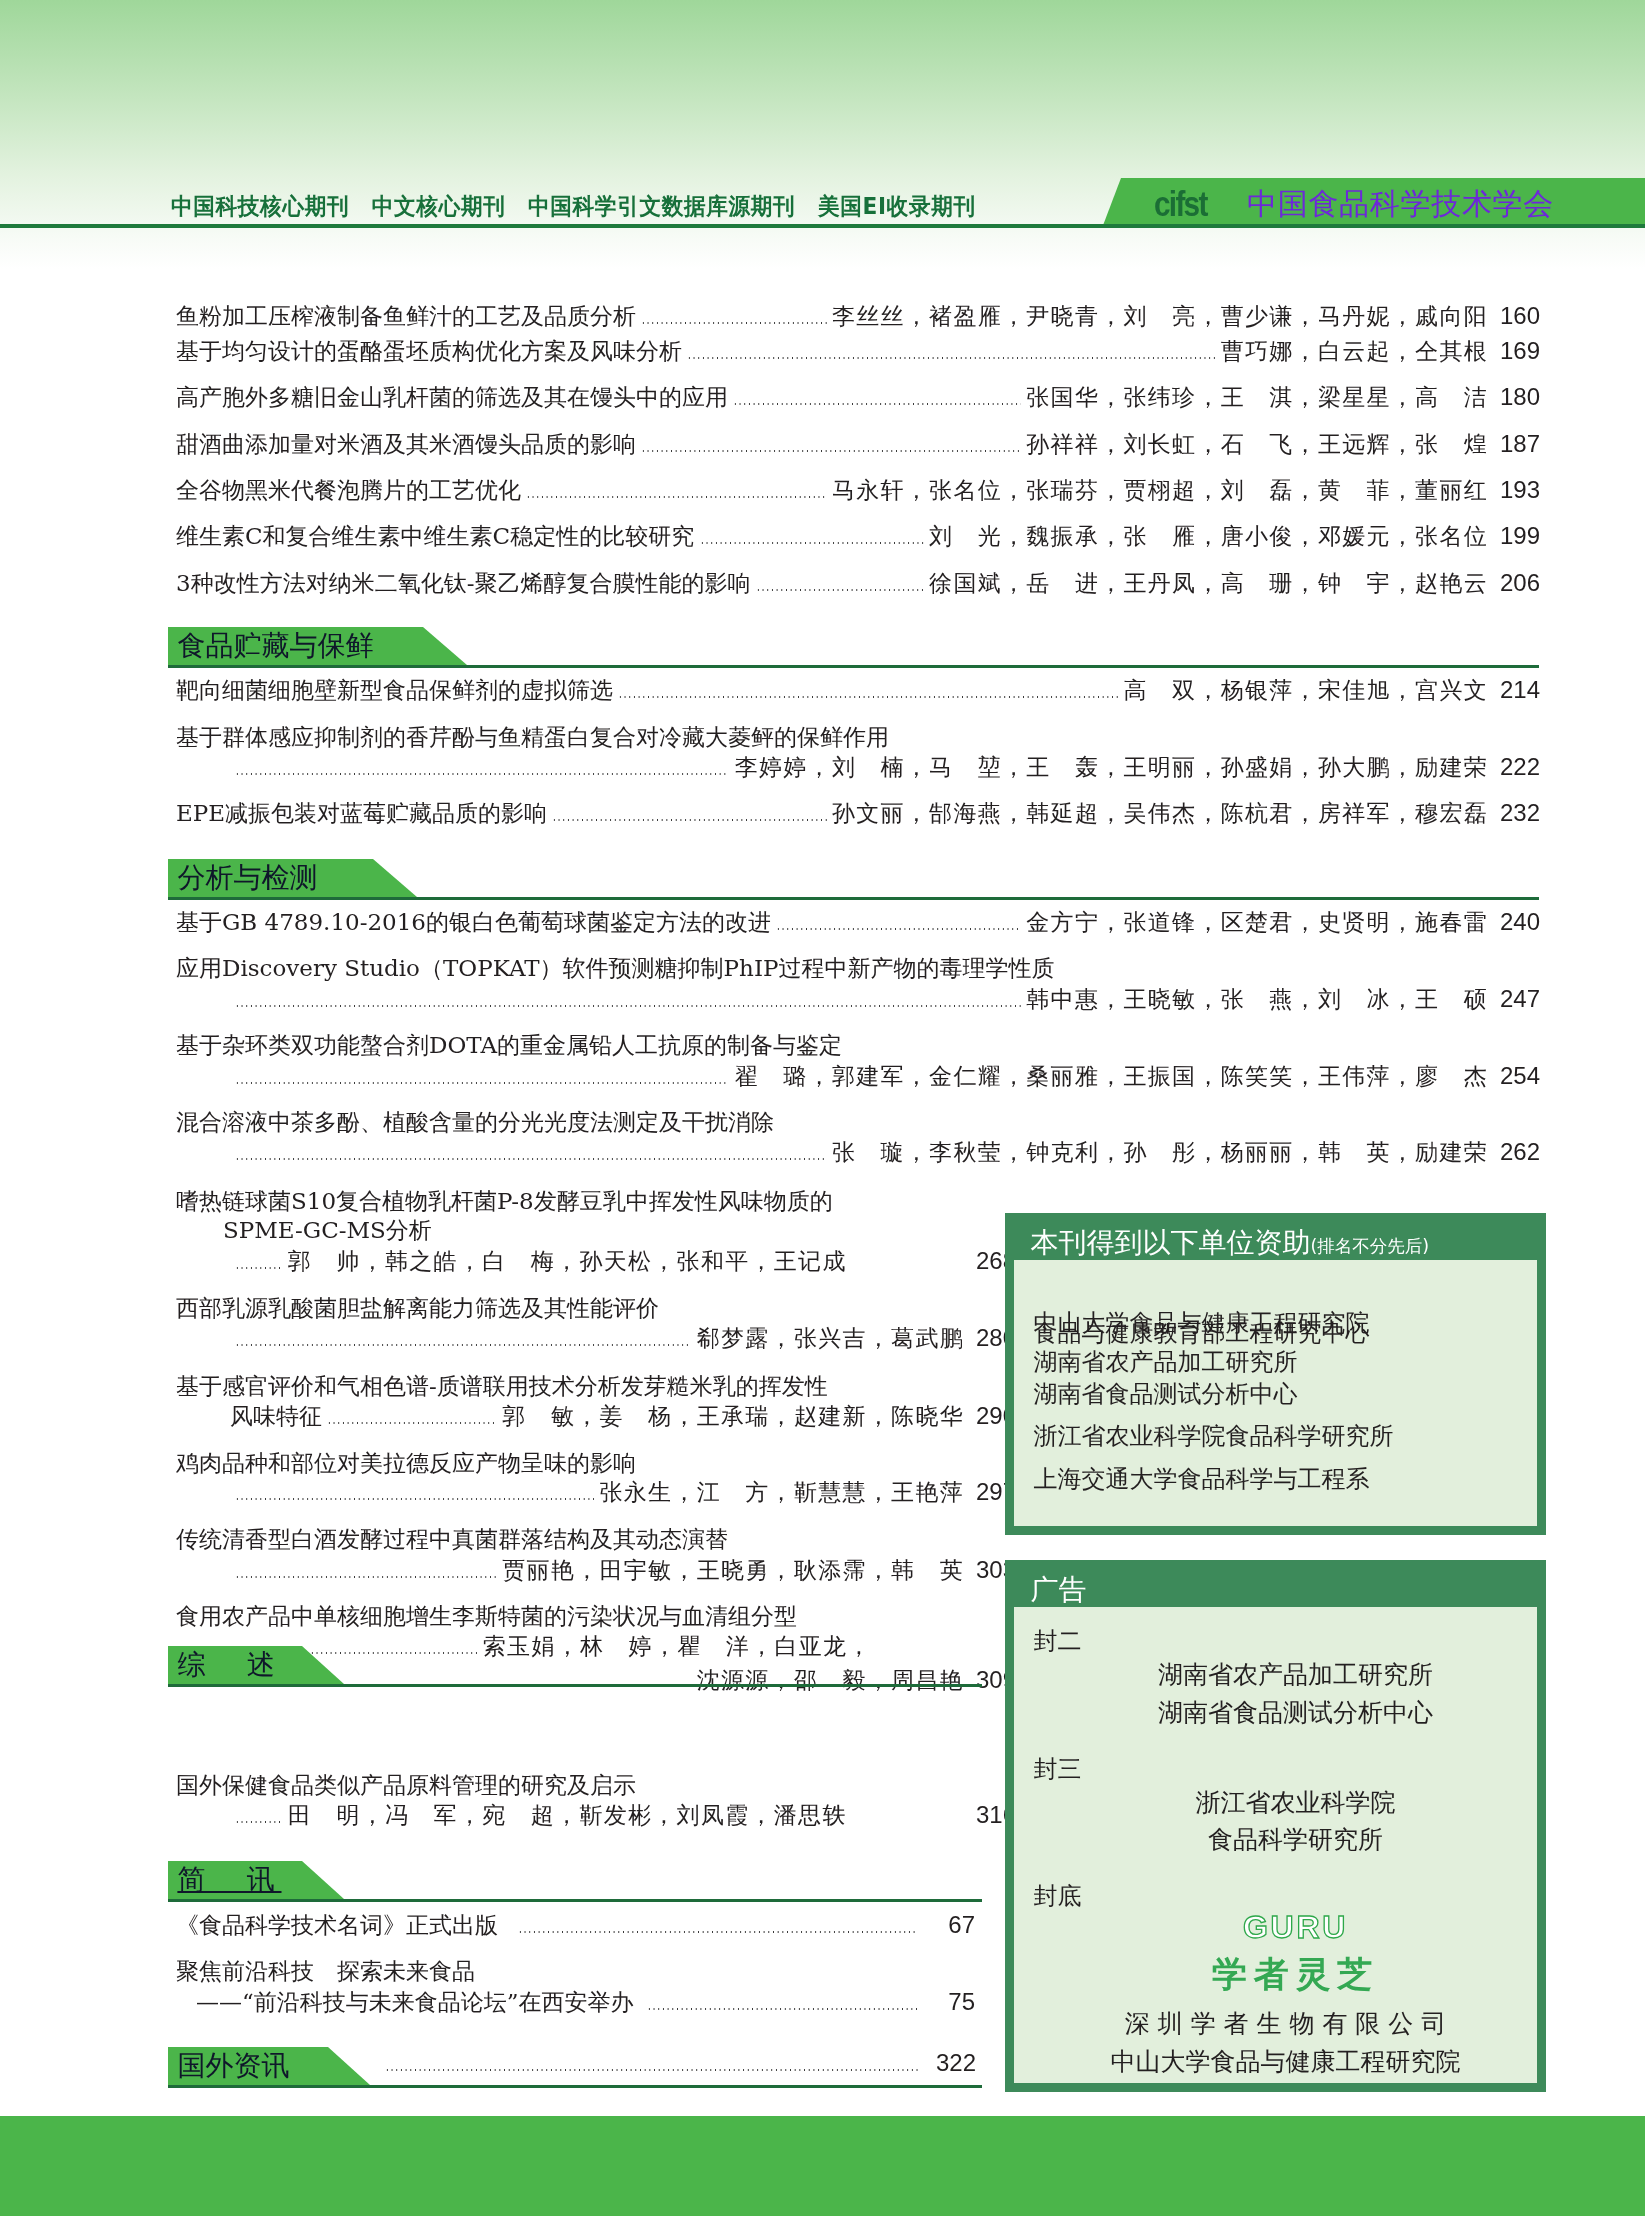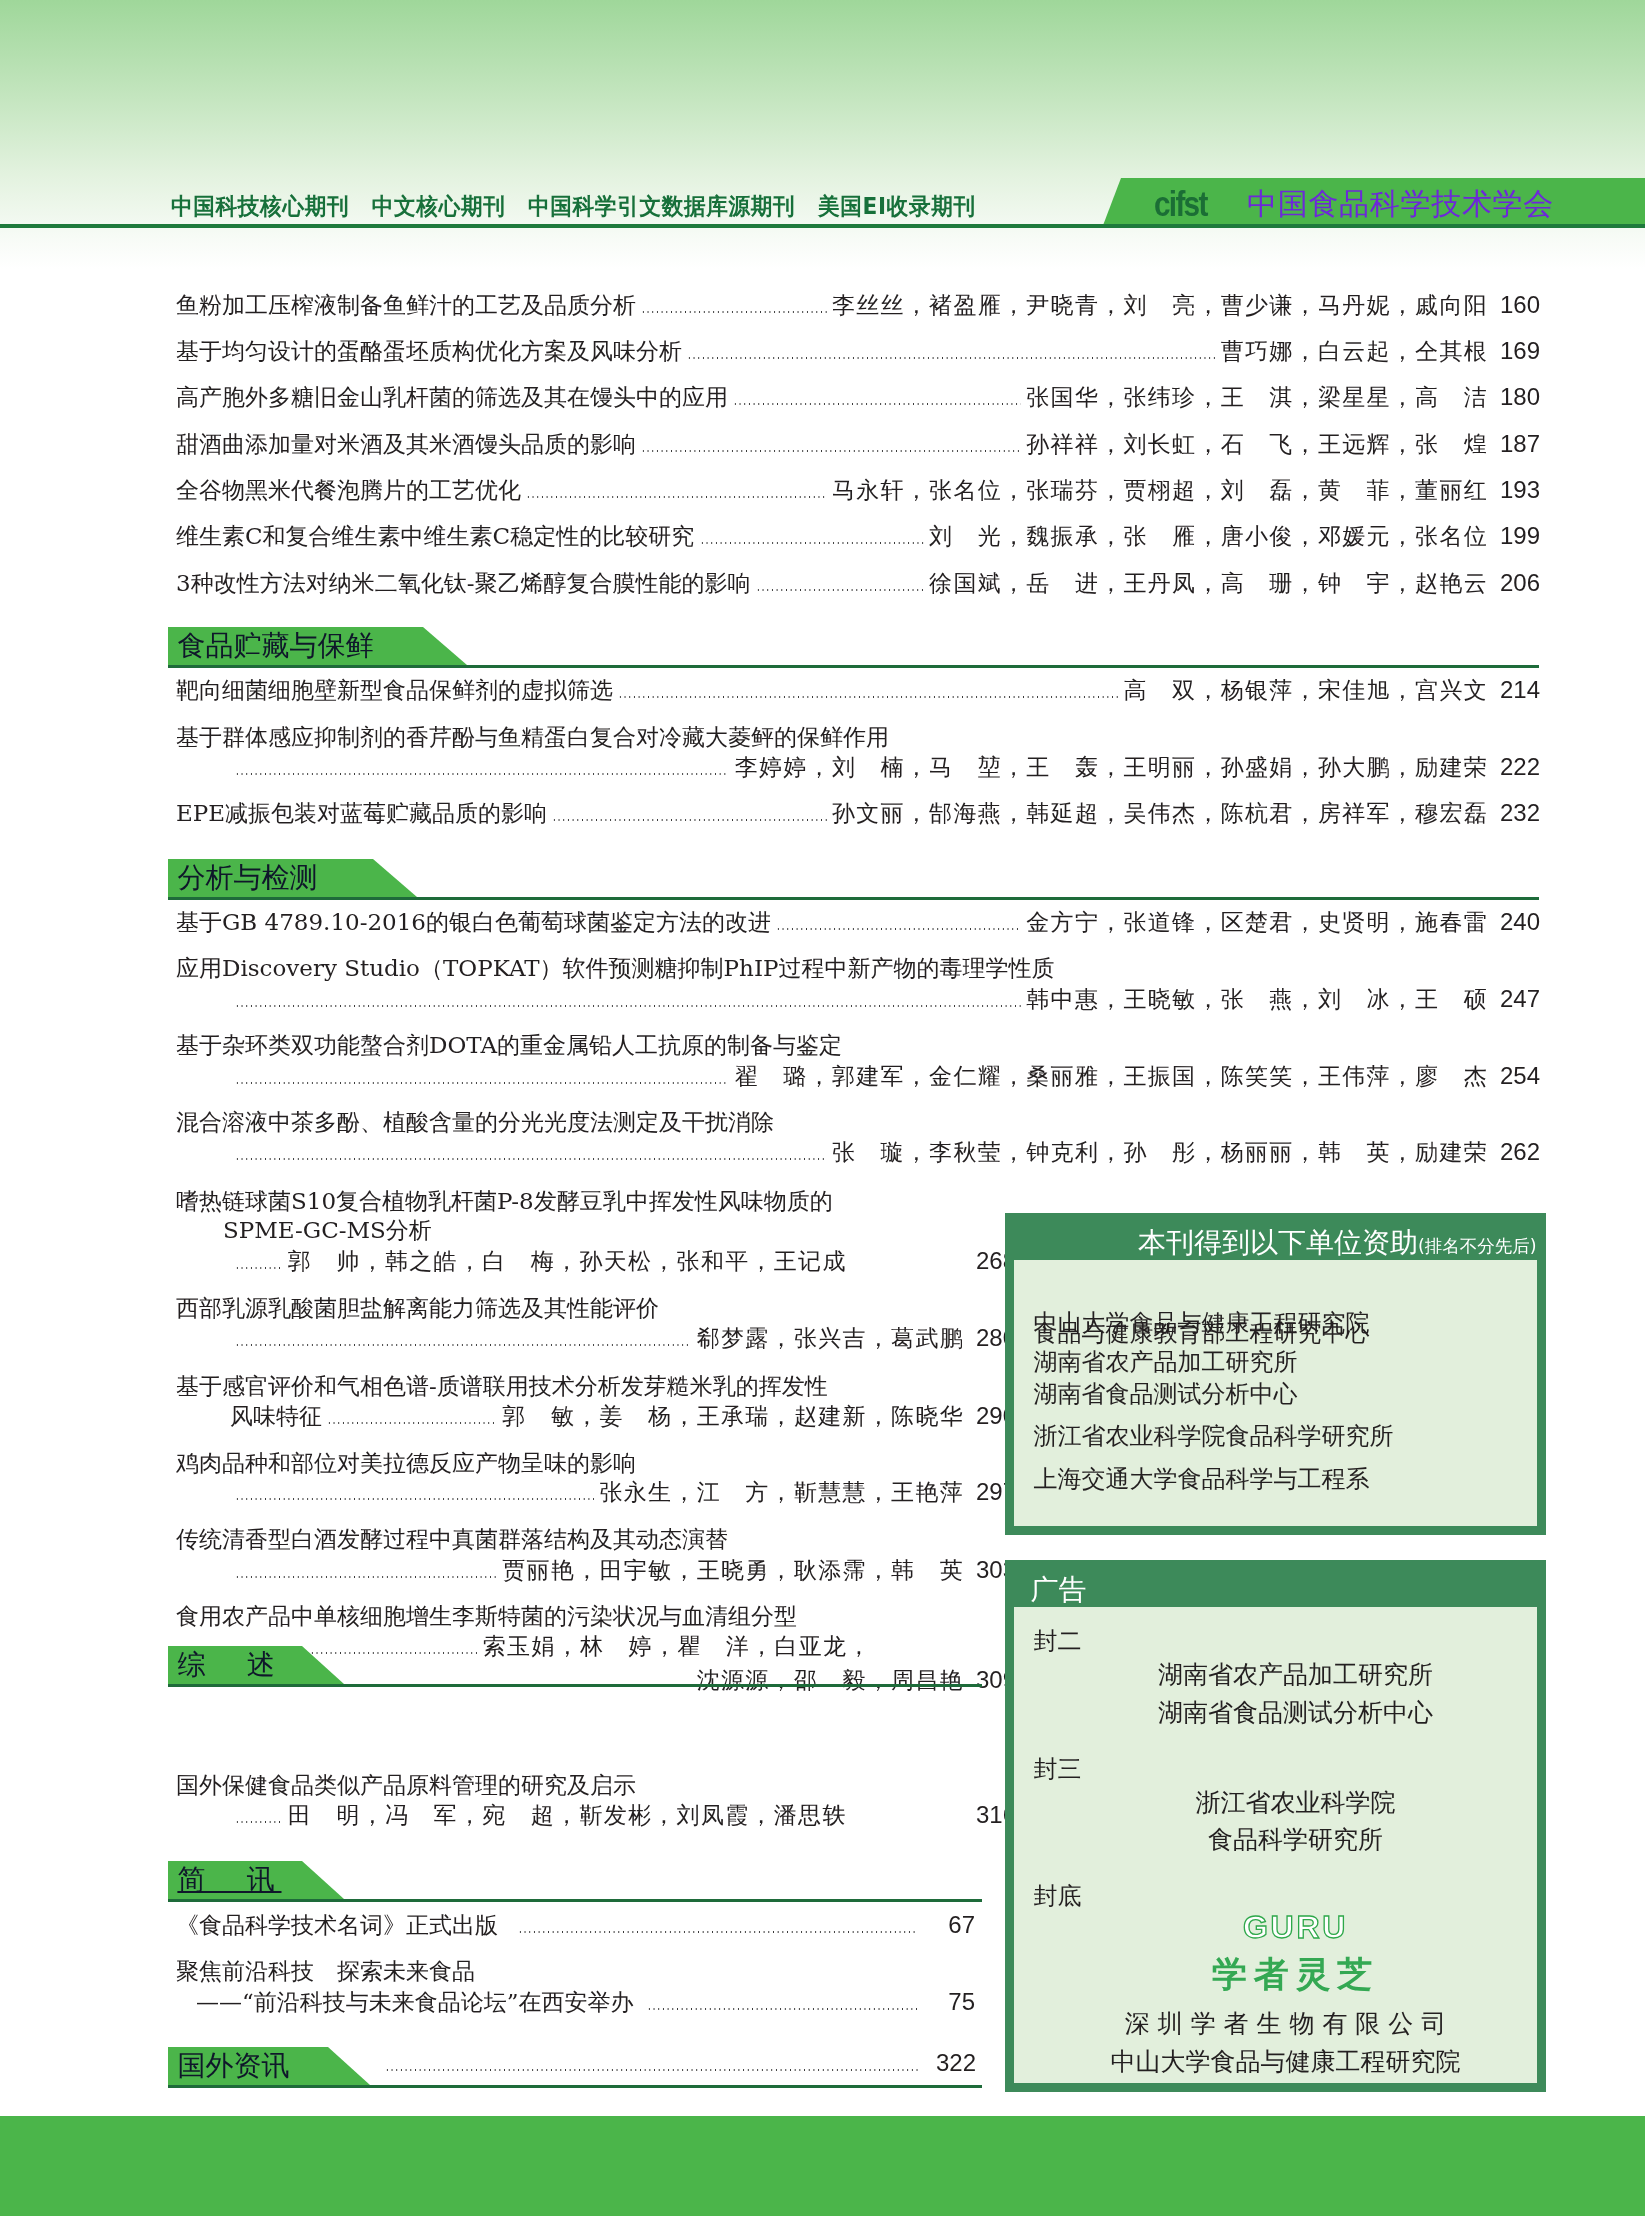--- a/index.html
+++ b/index.html
@@ -108,21 +108,21 @@
   <span>美国EI收录期刊</span>
 </div>
 <div class="header-badge"></div>
 <div class="header-rule"></div>
 <div class="header-logo">
   <span class="cifst-mark">cifst</span>
   <span class="org-name">中国食品科学技术学会</span>
 </div>
 
 <div class="toc" style="top:0;">
-  <div class="toc-row" style="top:288px;">
+  <div class="toc-row" style="top:299px;">
     <span class="toc-title">鱼粉加工压榨液制备鱼鲜汁的工艺及品质分析</span>
     <span class="dots"></span>
     <span class="authors">李丝丝，褚盈雁，尹晓青，刘　亮，曹少谦，马丹妮，戚向阳</span>
     <span class="page">160</span>
   </div>
   <div class="toc-row" style="top:334px;">
     <span class="toc-title">基于均匀设计的蛋酪蛋坯质构优化方案及风味分析</span>
     <span class="dots"></span>
     <span class="authors">曹巧娜，白云起，仝其根</span>
     <span class="page">169</span>
@@ -297,21 +297,21 @@
 
 <div class="section-head" style="top:2047px; width:814px;">
   <div class="section-tab" style="width:202px; clip-path: polygon(0 0, 160px 0, 100% 100%, 0 100%);">国外资讯</div>
   <div class="section-rule" style="width:814px;"></div>
 </div>
 <div class="toc-row" style="left:380px; top:2046px; width:596px;">
   <span class="dots"></span>
   <span class="page">322</span>
 </div>
 
-<div class="box" style="left:1005px; top:1213px; width:541px; height:322px;text-align:right;">
+<div class="box" style="left:1005px; top:1213px; width:541px; height:322px;">
   <div class="box-head">
     <span>本刊得到以下单位资助</span><small>(排名不分先后)</small>
   </div>
   <div class="box-body">
     <div class="sponsor" style="top:15px;margin-top:42px;">食品与健康教育部工程研究中心</div>
     <div class="sponsor" style="top:47px;">中山大学食品与健康工程研究院</div>
     <div class="sponsor" style="top:86px;">湖南省农产品加工研究所</div>
     <div class="sponsor" style="top:118px;">湖南省食品测试分析中心</div>
     <div class="sponsor" style="top:160px;">浙江省农业科学院食品科学研究所</div>
     <div class="sponsor" style="top:203px;">上海交通大学食品科学与工程系</div>

